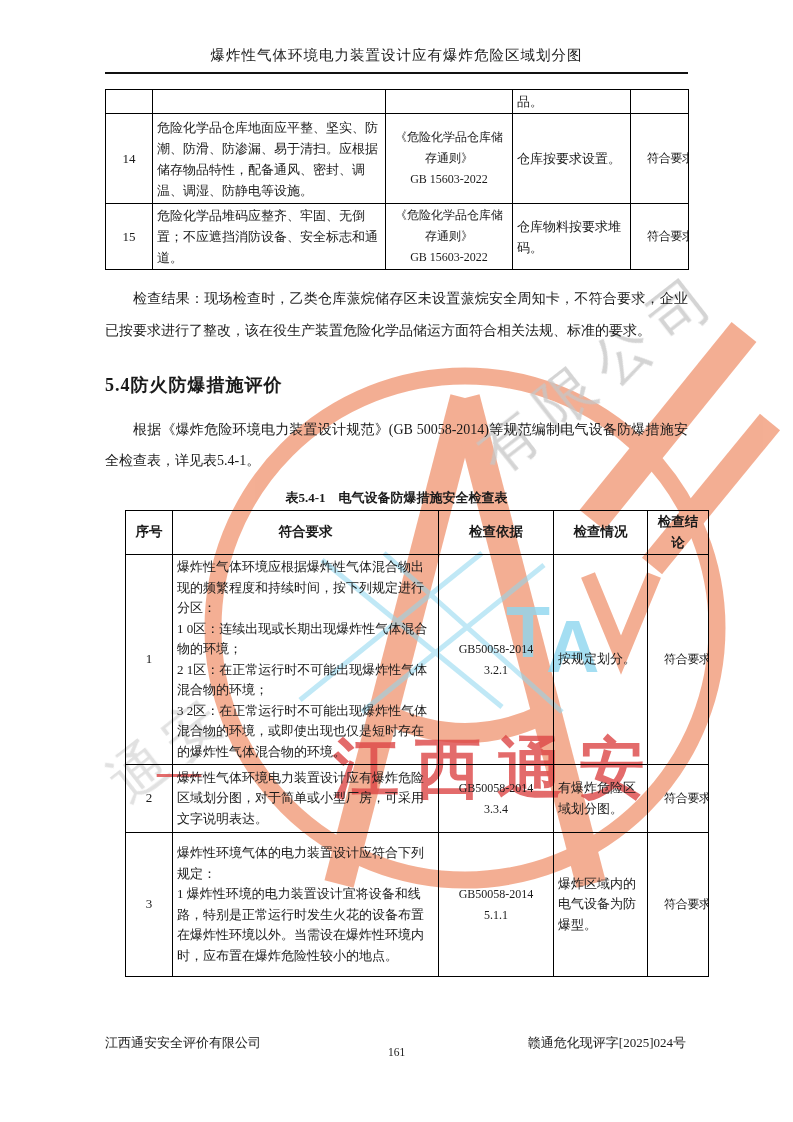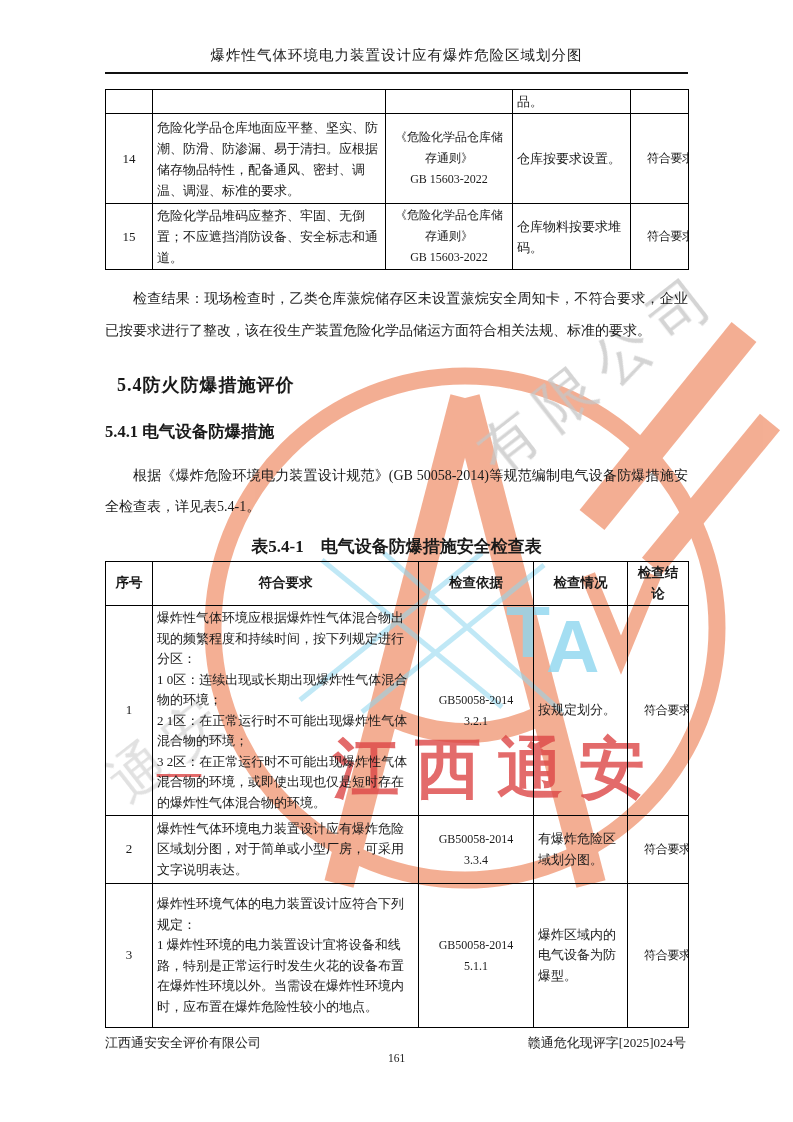--- a/index.html
+++ b/index.html
@@ -11,40 +11,40 @@
     font-family:"Liberation Serif", serif;
     color:#1a1a1a;
     overflow:hidden;
   }
   .content{position:relative;z-index:1;padding:46px 105px 0 105px;}
   .doc-header{text-align:center;font-size:14.5px;letter-spacing:1px;}
   .header-rule{border:none;border-top:2px solid #111;margin:7px 0 0 0;}
   table{border-collapse:collapse;table-layout:fixed;width:583px;}
   td,th{border:1px solid #000;padding:1px 4px;vertical-align:middle;overflow:hidden;}
   .t1{margin-top:15px;font-size:13px;line-height:21px;}
-  .t2{font-size:13px;line-height:20.5px;}
+  .t2{font-size:13px;line-height:20.5px;margin-left:20px;}
   .seq{text-align:center;}
   .cell-content{text-align:left;white-space:pre-line;}
   .cell-basis{text-align:center;white-space:pre-line;font-size:12px;}
   .cell-sit{text-align:left;}
   .cell-concl{text-align:right;white-space:nowrap;font-size:12px;letter-spacing:-0.3px;padding:1px 16px;}
   .t2 th{font-size:13.5px;font-weight:bold;text-align:center;background:transparent;}
   .para{font-size:14px;line-height:32px;text-align:justify;text-indent:2em;margin:0;}
   .p-check{margin-top:13px;}
-  .h2{font-size:18px;font-weight:bold;margin:26px 0 0 12px;letter-spacing:1px;}
+  .h2{font-size:18px;font-weight:bold;margin:26px 0 0 0;letter-spacing:1px;}
   .h3{font-size:16.5px;font-weight:bold;margin:24px 0 0 0;}
   .p-intro{margin-top:17px;font-size:14px;line-height:31px;}
-  .tbl-caption{margin-top:13px;text-align:center;font-size:17px;font-weight:bold;}
+  .tbl-caption{margin-top:13px;text-align:center;font-size:13px;font-weight:bold;}
   .t2wrap{margin-top:3px;}
   .doc-footer{
     position:absolute;left:105px;right:105px;top:1034px;z-index:1;
     font-size:13px;height:20px;
   }
   .doc-footer .f-left{position:absolute;left:0;top:0;}
-  .doc-footer .f-center{position:absolute;left:50%;transform:translateX(-50%);top:18px;font-size:11.5px;}
+  .doc-footer .f-center{position:absolute;left:50%;transform:translateX(-50%);top:12px;font-size:11.5px;}
   .doc-footer .f-right{position:absolute;right:2px;top:0;}
   .watermark{position:absolute;inset:0;z-index:0;pointer-events:none;}
 </style>
 </head>
 <body>
 
 <div class="page">
 
   <div class="watermark">
     <svg width="793" height="1122" viewBox="0 0 793 1122" xmlns="http://www.w3.org/2000/svg">
@@ -98,41 +98,40 @@
       <tbody>
         <tr style="height:20px;">
           <td class="seq"></td>
           <td class="cell-content"></td>
           <td class="cell-basis"></td>
           <td class="cell-sit">品。</td>
           <td class="cell-concl"></td>
         </tr>
         <tr style="height:90px;">
           <td class="seq">14</td>
-          <td class="cell-content">危险化学品仓库地面应平整、坚实、防潮、防滑、防渗漏、易于清扫。应根据储存物品特性，配备通风、密封、调温、调湿、标准的要求。</td>
+          <td class="cell-content">危险化学品仓库地面应平整、坚实、防潮、防滑、防渗漏、易于清扫。应根据储存物品特性，配备通风、密封、调温、调湿、防静电等设施。</td>
           <td class="cell-basis">《危险化学品仓库储存通则》
 GB 15603-2022</td>
           <td class="cell-sit">仓库按要求设置。</td>
           <td class="cell-concl">符合要求</td>
         </tr>
         <tr style="height:63px;">
           <td class="seq">15</td>
           <td class="cell-content">危险化学品堆码应整齐、牢固、无倒置；不应遮挡消防设备、安全标志和通道。</td>
           <td class="cell-basis">《危险化学品仓库储存通则》
 GB 15603-2022</td>
           <td class="cell-sit">仓库物料按要求堆码。</td>
           <td class="cell-concl">符合要求</td>
         </tr>
       </tbody>
     </table>
 
     <p class="para p-check">检查结果：现场检查时，乙类仓库蒎烷储存区未设置蒎烷安全周知卡，不符合要求，企业已按要求进行了整改，该在役生产装置危险化学品储运方面符合相关法规、标准的要求。</p>
 
     <div class="h2">5.4防火防爆措施评价</div>
-    <div class="h3">5.4.1 电气设备防爆措施</div>
 
     <p class="para p-intro">根据《爆炸危险环境电力装置设计规范》(GB 50058-2014)等规范编制电气设备防爆措施安全检查表，详见表5.4-1。</p>
 
     <div class="tbl-caption">表5.4-1　电气设备防爆措施安全检查表</div>
 
     <table class="t2 t2wrap">
       <colgroup>
         <col style="width:47px">
           <col style="width:266px">
           <col style="width:115px">

